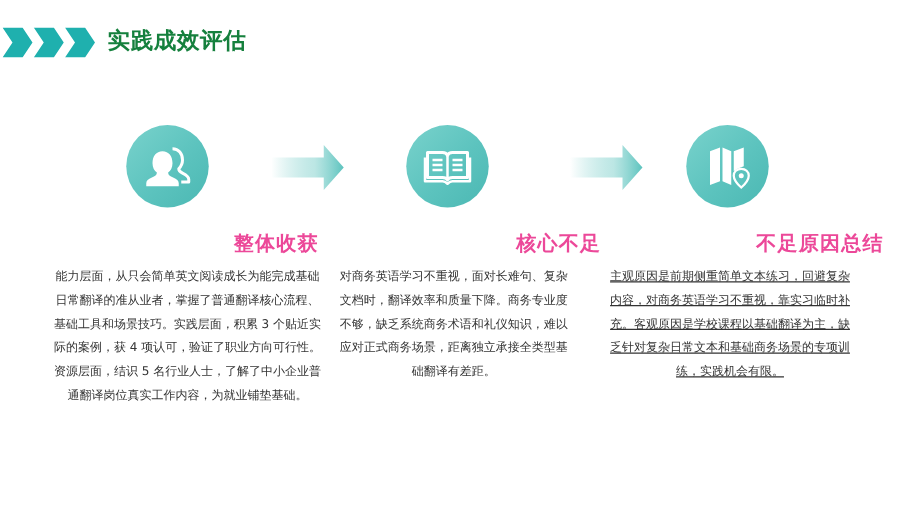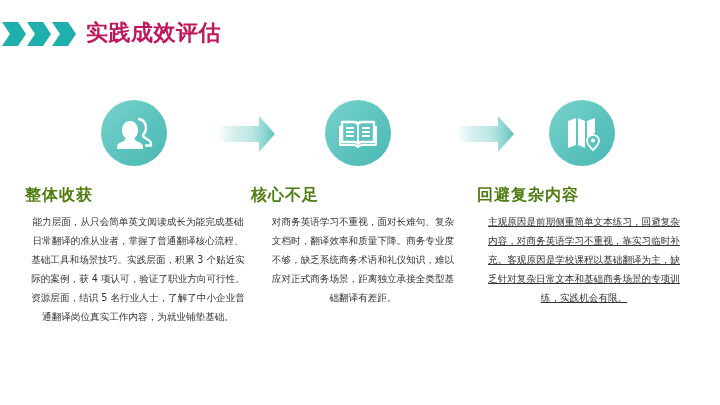--- a/index.html
+++ b/index.html
@@ -8,21 +8,21 @@
       background: #ffffff;
       overflow: hidden;
       font-family: "DejaVu Sans", "Liberation Sans", sans-serif;
     }
     .slide { position: relative; width: 720px; height: 405px; background: #fff; }
 
     
     .header-chevrons { position: absolute; left: 2px; top: 22px; width: 74px; height: 24px; }
     .page-title {
       position: absolute; left: 86px; top: 20px;
-      font-size: 22px; font-weight: bold; color: #be185d;
+      font-size: 18px; font-weight: bold; color: #15803d;
       letter-spacing: 0.5px; line-height: 26px;
     }
 
     
     .col { position: absolute; top: 100px; width: 230px; }
     .col-1 { left: 25px; }
     .col-2 { left: 257px; }
     .col-3 { left: 478px; }
 
     .icon-circle {
@@ -30,31 +30,31 @@
       width: 66px; height: 66px; border-radius: 50%;
       background: linear-gradient(135deg, #79d2cc 0%, #5cc3be 55%, #4bb8b3 100%);
       display: flex; align-items: center; justify-content: center;
     }
     .col-1 .icon-circle { left: 76px; }
     .col-2 .icon-circle { left: 68px; }
     .col-3 .icon-circle { left: 71px; }
 
     .col-title {
       position: absolute; top: 83px; left: 0; width: 100%;
-      text-align: left;
+      text-align: right;
       font-family: "DejaVu Serif", "Liberation Serif", serif;
-      font-size: 16px; font-weight: bold; color: #4d7c0f;
+      font-size: 16px; font-weight: bold; color: #ec4899;
       letter-spacing: 1px; line-height: 24px;
     }
     .col-1 .col-title { left: 0px; }
     .col-2 .col-title { left: -6px; }
     .col-3 .col-title { left: -1px; }
 
     .col-body {
-      position: absolute; top: 112px; left: 0; width: 100%;
+      position: absolute; top: 112px; left: 12px; width: 100%;
       text-align: center;
       font-size: 9.6px; color: #333333; line-height: 19px;
       padding: 0 6px;
     }
     .col-1 .col-body { width: 226px; }
     .col-2 .col-body { width: 196px; left: 8px; }
     .col-3 .col-body { width: 212px; left: 0px; text-decoration: underline; }
 
     
     .flow-arrow { position: absolute; top: 114px; width: 60px; height: 40px; }
@@ -129,17 +129,17 @@
   <div class="col col-3">
     <div class="icon-circle">
       <svg width="40" height="40" viewBox="0 0 40 40">
         <polygon points="6,8 14,5 14,32 6,35" fill="#ffffff"></polygon>
         <polygon points="16,5 23,8 23,35 16,32" fill="#ffffff"></polygon>
         <polygon points="25,8 33,5 33,20 28,22 25,24" fill="#ffffff"></polygon>
         <path d="M31 22 c-3.5 0 -6 2.5 -6 5.5 c0 4 6 9.5 6 9.5 c0 0 6 -5.5 6 -9.5 c0 -3 -2.5 -5.5 -6 -5.5 z" fill="#5cc3be" stroke="#ffffff" stroke-width="1.8"></path>
         <circle cx="31" cy="27.5" r="2" fill="#ffffff"></circle>
       </svg>
     </div>
-    <div class="col-title">回避复杂内容</div>
+    <div class="col-title">不足原因总结</div>
     <div class="col-body">主观原因是前期侧重简单文本练习，回避复杂内容，对商务英语学习不重视，靠实习临时补充。客观原因是学校课程以基础翻译为主，缺乏针对复杂日常文本和基础商务场景的专项训练，实践机会有限。</div>
   </div>
 
 </div>
 
 </body></html>

